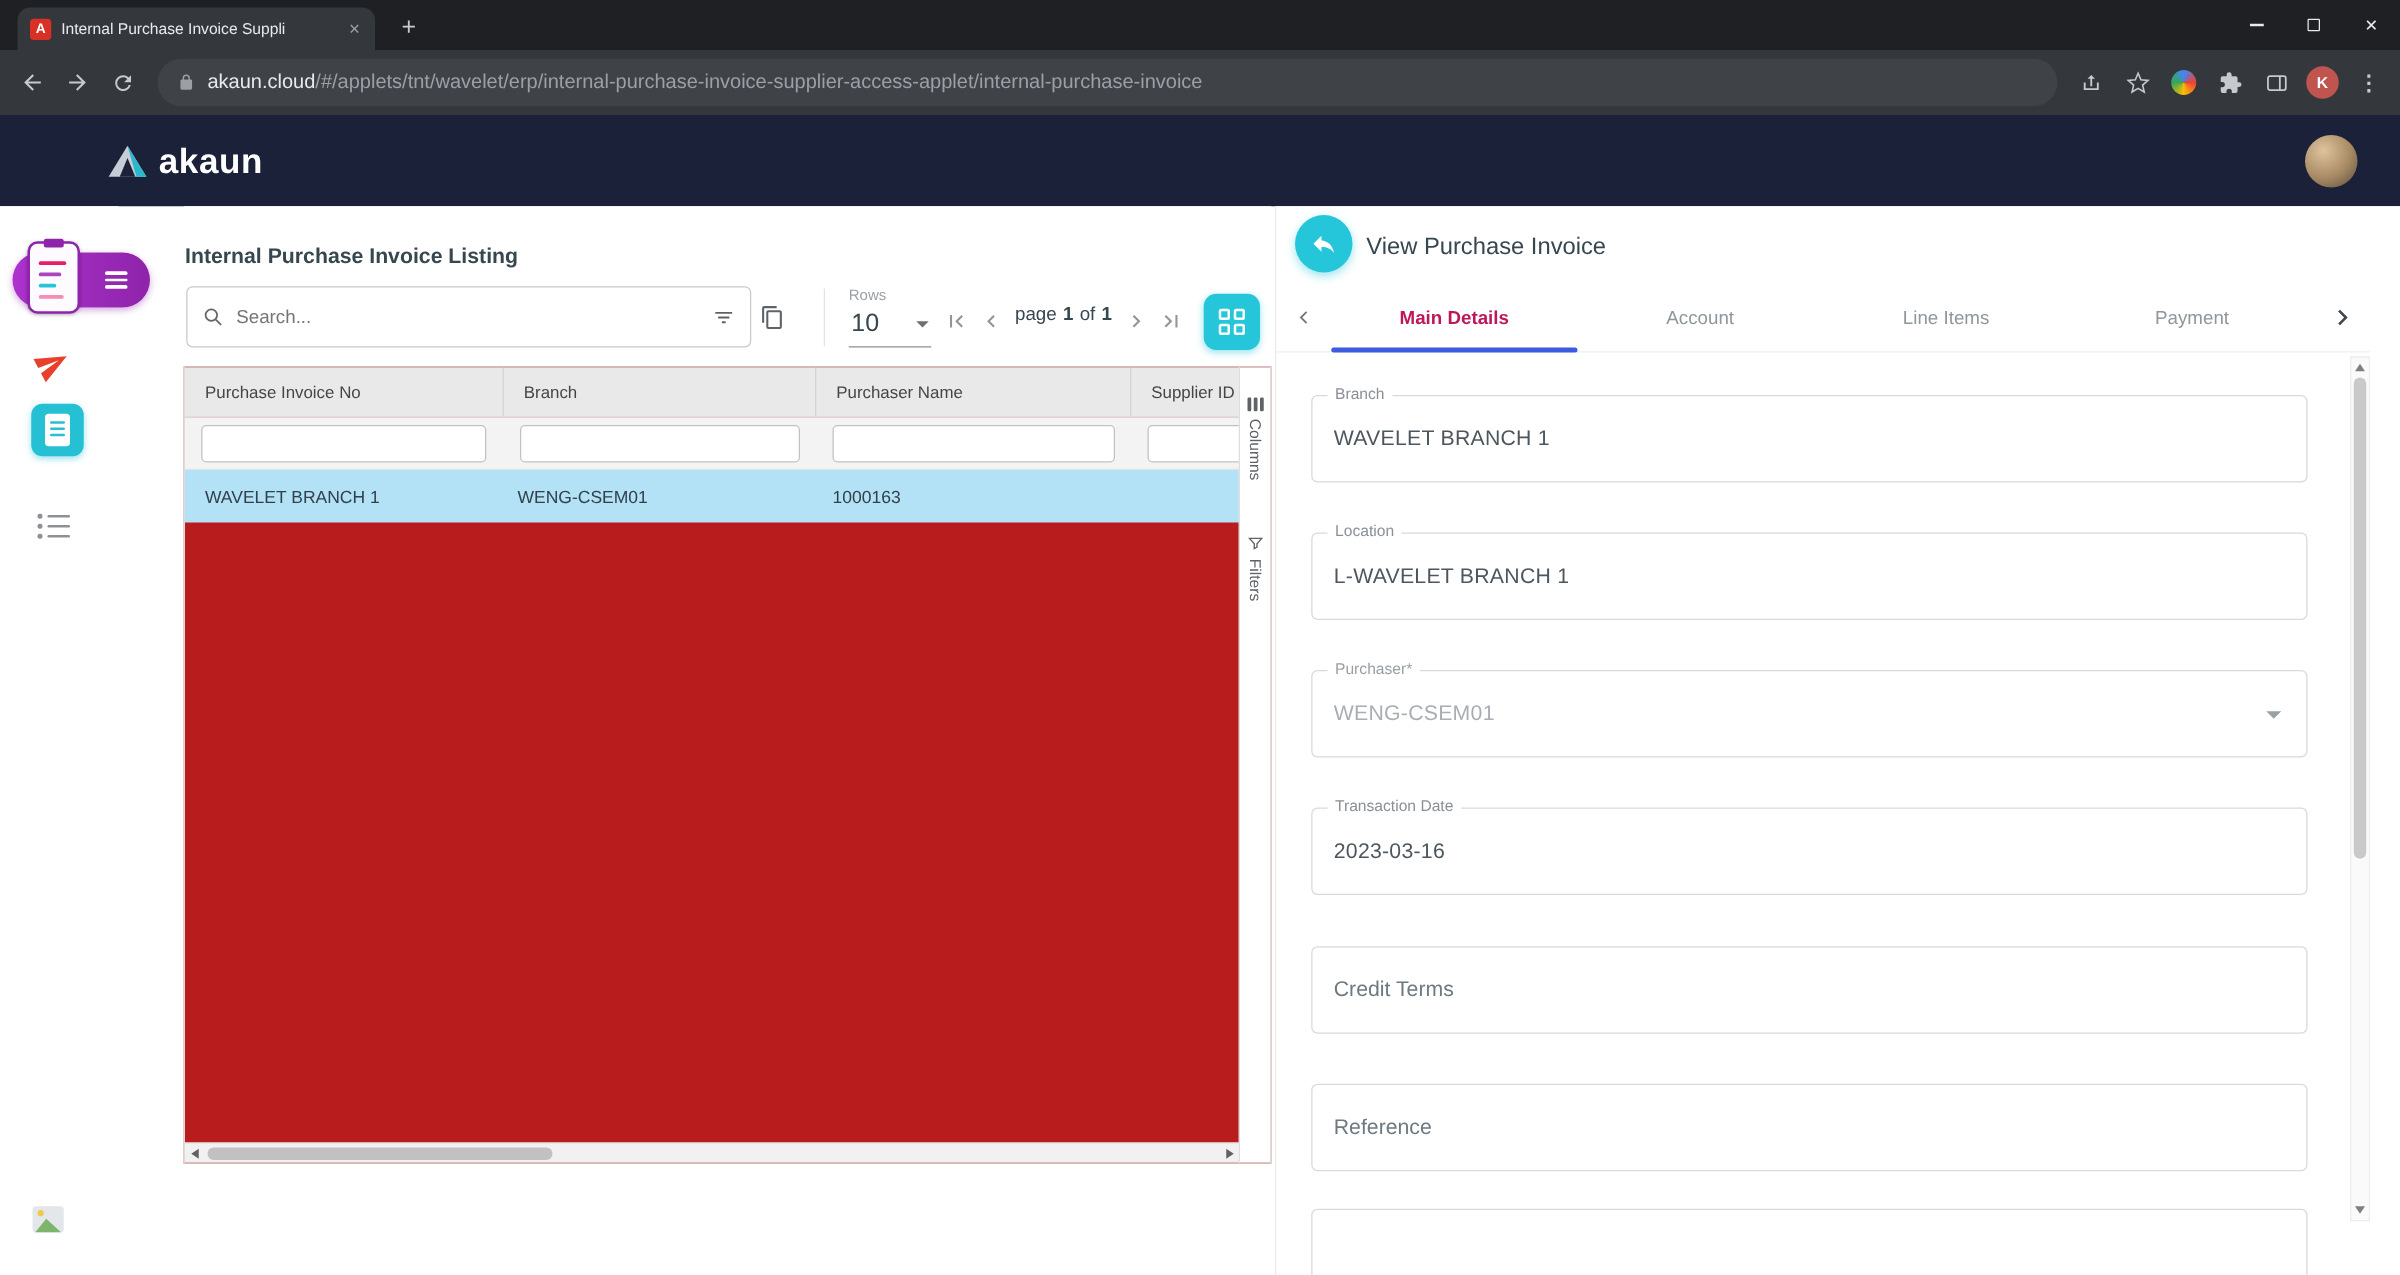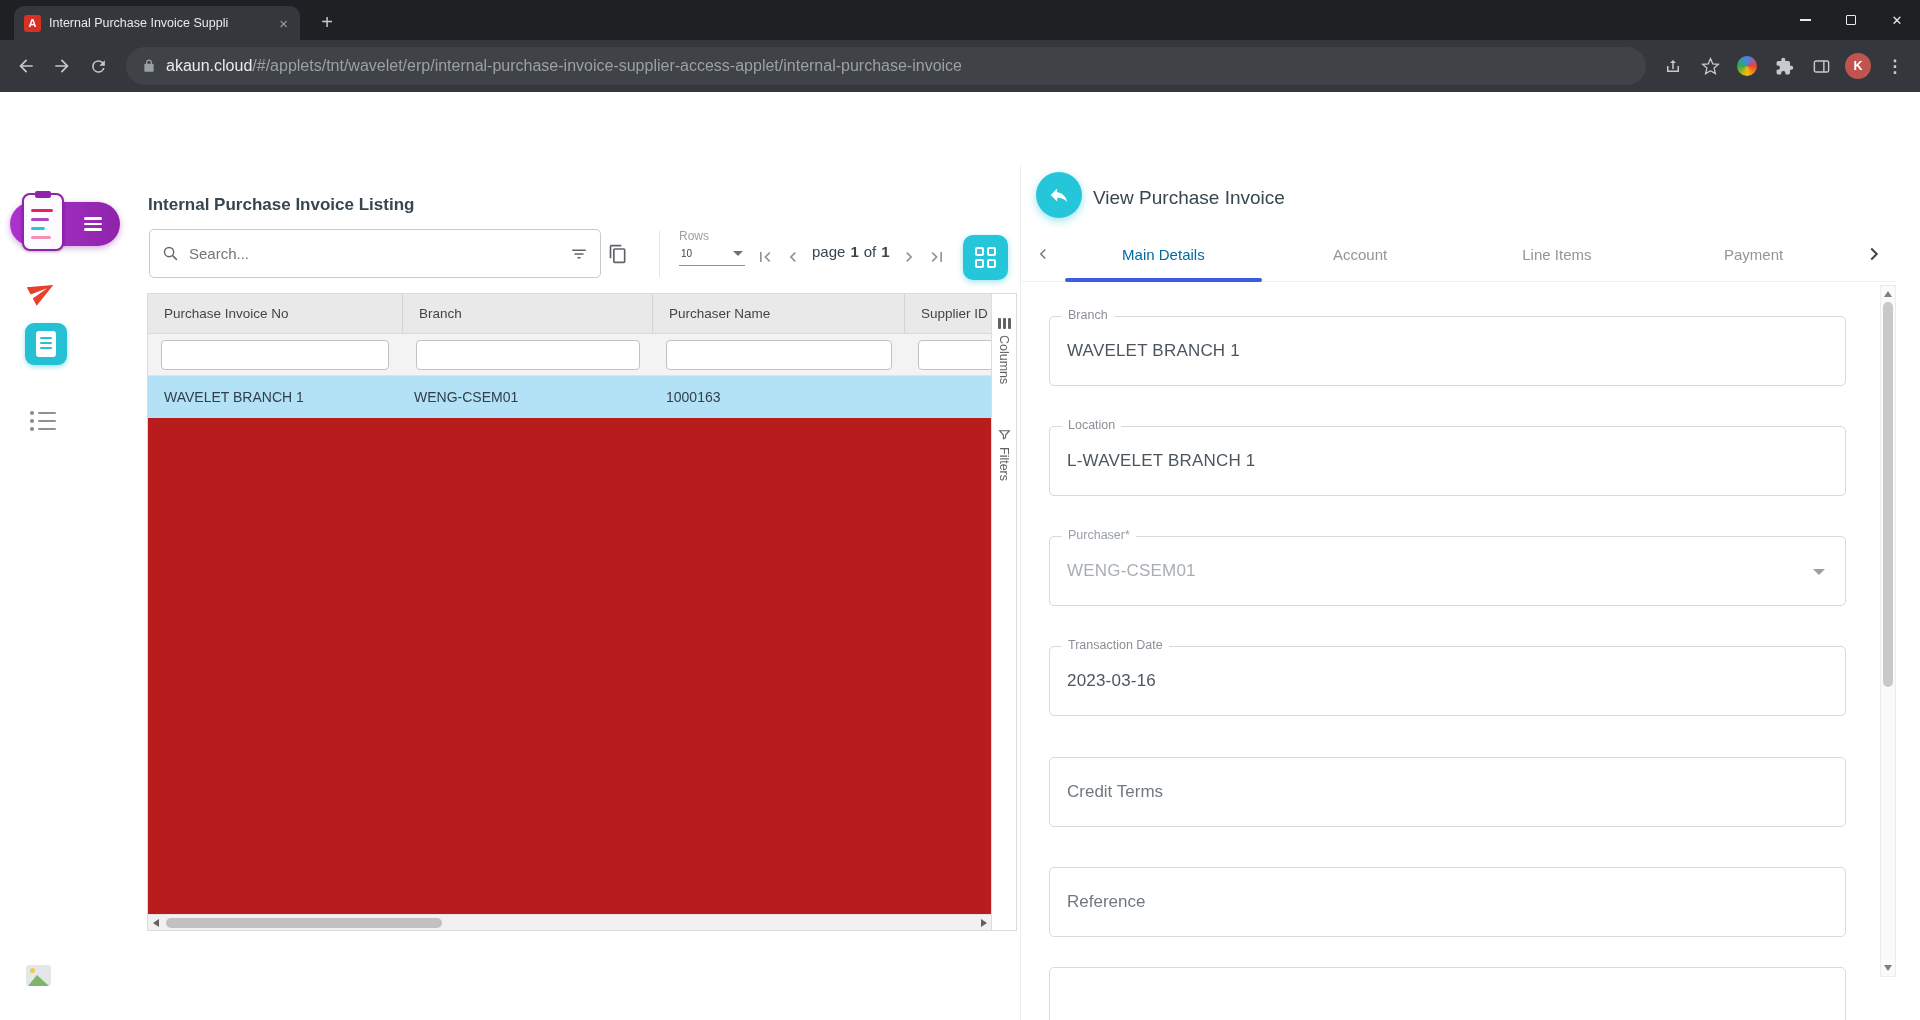--- a/index.html
+++ b/index.html
@@ -68,21 +68,21 @@
 .listing-title{position:absolute;top:30px;left:1px;font-size:17px;font-weight:600;color:#37474f}
 .search-box{position:absolute;left:2px;top:64px;width:452px;height:49px;border:1px solid #c9c9c9;border-radius:5px;display:flex;align-items:center;gap:10px;padding:0 12px;background:#fff}
 .search-input{flex:1;border:none;outline:none;font-size:15px;color:#555;font-family:inherit;background:transparent;min-width:0}
 .search-input::placeholder{color:#757575}
 .ctrl-btn{position:absolute;top:74px;width:30px;height:30px;display:flex;align-items:center;justify-content:center}
 .copy-btn{left:456px}
 .ctrl-divider{position:absolute;left:512px;top:66px;height:46px;border-left:1px solid #e3e3e3}
 .rows-select{position:absolute;left:532px;top:64px;width:66px}
 .rows-label{font-size:12px;color:#9aa0a6}
 .rows-value-row{display:flex;align-items:center;justify-content:space-between;border-bottom:1px solid #8f8f8f;padding:4px 2px 6px 2px;margin-top:1px}
-.rows-value{font-size:10px;color:#37474f}
+.rows-value{font-size:20px;color:#37474f}
 .caret-down{width:0;height:0;border-left:5px solid transparent;border-right:5px solid transparent;border-top:5px solid #6f6f6f}
 .pagination{position:absolute;left:604px;top:78px;display:flex;align-items:flex-start;gap:1px}
 .page-btn{width:27px;height:27px;display:flex;align-items:center;justify-content:center}
 .page-text{display:flex;gap:5px;align-items:baseline;font-size:15px;color:#37474f;margin:0 5px;white-space:nowrap}
 .page-num{font-weight:700}
 .grid-btn{position:absolute;left:816px;top:70px;width:45px;height:45px;border-radius:10px;background:#26c6da;display:grid;grid-template-columns:9px 9px;grid-template-rows:9px 9px;gap:3px;align-content:center;justify-content:center;box-shadow:0 2px 6px rgba(38,198,218,.45)}
 .grid-btn span{border:2px solid #fff;border-radius:2px}
 
 .table-wrap{position:absolute;left:0;top:128px;width:870px;height:638px;border:1px solid #dcdcdc;background:#b91c1c}
 .table-cols{position:absolute;left:0;top:0;width:844px}
@@ -110,21 +110,21 @@
 .cols-ic{display:flex;gap:2px}
 .cols-ic span{width:3px;height:11px;background:#5f6368;border-radius:1px}
 
 
 .detail{position:absolute;left:1020px;top:165px;right:0;bottom:0;background:#fff;border-left:1px solid #ececec}
 .back-btn{position:absolute;left:15px;top:7px;width:46px;height:46px;border-radius:50%;background:#26c6da;display:flex;align-items:center;justify-content:center;box-shadow:0 3px 8px rgba(38,198,218,.45)}
 .detail-title{position:absolute;left:72px;top:22px;font-size:19px;font-weight:500;color:#37474f}
 .tabs{position:absolute;left:0;right:24px;top:62px;height:55px;display:flex;align-items:stretch;border-bottom:1px solid #f0f0f0}
 .tab-chevron{width:44px;display:flex;align-items:center;justify-content:center;flex:none}
 .tab-item{flex:1;display:flex;align-items:center;justify-content:center;font-size:15px;color:#8f969c;position:relative;white-space:nowrap}
-.tab-item.active{color:#0369a1;font-weight:400}
+.tab-item.active{color:#be185d;font-weight:700}
 .tab-item.active::after{content:"";position:absolute;left:0;right:0;bottom:-1px;height:4px;background:#3d5be0;border-radius:2px}
 .field{position:absolute;left:28px;width:797px;height:70px;border:1px solid #d9d9d9;border-radius:5px;background:#fff}
 .field-label{position:absolute;top:-9px;left:12px;background:#fff;padding:0 6px;font-size:12.5px;color:#8b9096}
 .field-value{line-height:68px;padding-left:17px;font-size:17px;color:#4d565e;letter-spacing:.2px;white-space:nowrap;overflow:hidden}
 .field.disabled .field-label{color:#9aa0a6}
 .field.disabled .field-value{color:#a9aeb4}
 .dd-caret{position:absolute;right:20px;top:32px;width:0;height:0;border-left:6px solid transparent;border-right:6px solid transparent;border-top:6px solid #9aa0a6}
 .ph{line-height:68px;padding-left:17px;font-size:17px;color:#6f7980}
 .f1{top:151px}.f2{top:261px}.f3{top:371px}.f4{top:481px}.f5{top:592px}.f6{top:702px}.f7{top:802px;height:70px}
 .v-scroll{position:absolute;right:24px;top:120px;width:16px;height:692px;background:#fafafa;border:1px solid #ececec}
@@ -208,20 +208,32 @@
       </div>
       <div class="tool-btn">
           <span class="avatar-k">K</span>
         </div>
       <div class="tool-btn">
           <span class="menu-dots">⋮</span>
         </div>
     </div>
   </div>
 
+  <div class="appbar">
+    <div class="logo">
+      <svg width="32" height="28" viewBox="0 0 36 30">
+        <polygon points="18,1 35,29 1,29" fill="#c7ccd6"></polygon>
+        <polygon points="18,1 35,29 26,29" fill="#29b8cc"></polygon>
+        <polygon points="18,12 25,29 11,29" fill="#1a2138"></polygon>
+      </svg>
+      <span class="logo-text">akaun</span>
+    </div>
+    <div class="spacer"></div>
+    <div class="avatar-photo"></div>
+  </div>
 
   <div class="sidebar">
     <div class="applet-pill">
       <span class="hamburger">
           <span></span>
           <span></span>
           <span></span>
         </span>
     </div>
     <div class="clip-badge">

